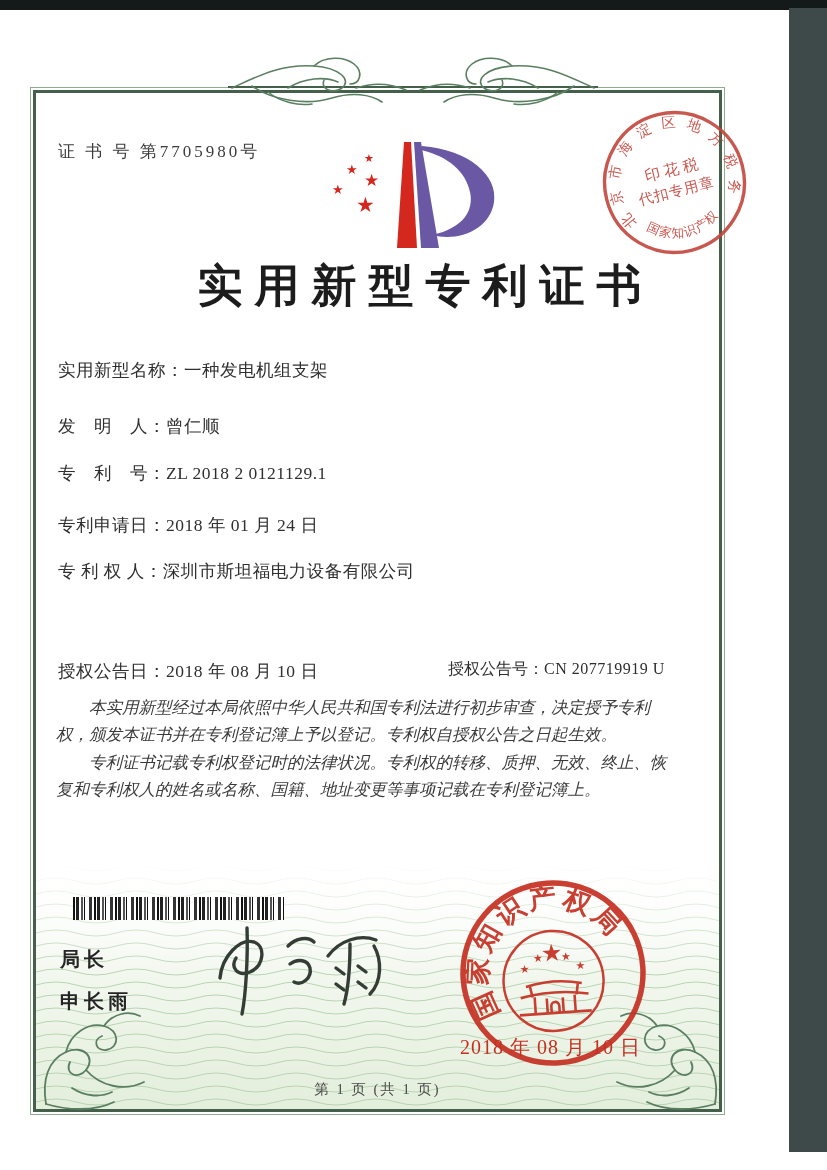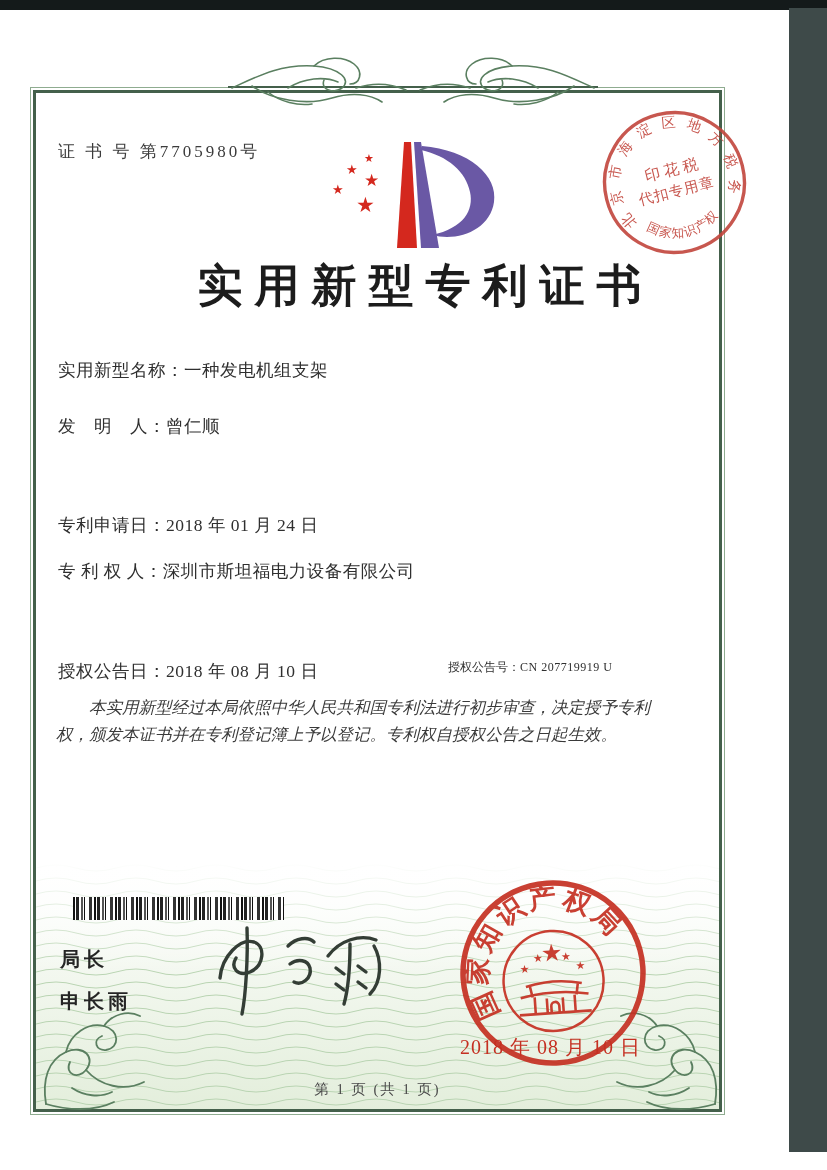--- a/index.html
+++ b/index.html
@@ -22,21 +22,21 @@
   .cert-no{left:58px;top:140px;font-size:17px;color:#3c3c3c;letter-spacing:3px;}
   .logo{left:318px;top:136px;width:190px;height:118px;}
   .title{left:30px;top:256px;width:695px;text-align:center;font-size:45px;color:#1c1c1c;
          letter-spacing:12px;font-weight:600;padding-left:48px;}
   .f-row{position:absolute;left:58px;font-size:17.5px;color:#2f2f2f;letter-spacing:.5px;white-space:nowrap;}
   .r0{top:358px;} .r1{top:414px;} .r2{top:461px;} .r3{top:513px;} .r4{top:559px;} .r5{top:605px;}
   .r6{top:659px;}
   .f-label{display:inline-block;}
   .f-value{letter-spacing:.5px;}
   .addr-value{display:inline-block;width:505px;white-space:normal;vertical-align:top;line-height:1.5;}
-  .grant-no{position:absolute;left:448px;top:659px;font-size:12px;color:#2f2f2f;white-space:nowrap;}
+  .grant-no{position:absolute;left:448px;top:659px;font-size:16px;color:#2f2f2f;white-space:nowrap;}
   .paras{left:56px;top:694px;width:620px;font-size:16.5px;line-height:1.66;color:#3a3a3a;font-style:italic;}
   .paras p{margin:0;text-indent:2em;}
   .barcode{left:73px;top:897px;width:211px;height:23px;
     background:repeating-linear-gradient(90deg,#111 0 2px,#fff 2px 3px,#222 3px 6px,#fff 6px 8px,
     #555 8px 10px,#fff 10px 11px,#111 11px 12px,#fff 12px 16px,#333 16px 19px,#fff 19px 21px);}
   .signer{left:60px;font-size:20px;color:#252525;font-family:"Liberation Sans","DejaVu Sans",sans-serif;letter-spacing:4px;font-weight:bold;}
   .signer-title{top:946px;} .signer-name{top:988px;text-align:center;}
   .signature{left:192px;top:916px;width:210px;height:115px;}
   .seal{left:453px;top:873px;width:200px;height:200px;transform:rotate(-4deg);opacity:.92;}
   .seal-date{left:443px;top:1034px;width:215px;text-align:center;color:#c53022;font-size:20px;
@@ -129,35 +129,39 @@
   </svg>
 
   <div class="abs title">实用新型专利证书</div>
 
   <div class="f-row r0">
     <span class="f-label">实用新型名称</span><span>：</span><span class="f-value">一种发电机组支架</span>
   </div>
   <div class="f-row r1">
     <span class="f-label">发　明　人</span><span>：</span><span class="f-value">曾仁顺</span>
   </div>
+  <div class="f-row r2">
+    <span class="f-label">专　利　号</span><span>：</span><span class="f-value">ZL 2018 2 0121129.1</span>
+  </div>
   <div class="f-row r3">
     <span class="f-label">专利申请日</span><span>：</span><span class="f-value">2018 年 01 月 24 日</span>
   </div>
   <div class="f-row r4">
     <span class="f-label">专 利 权 人</span><span>：</span><span class="f-value">深圳市斯坦福电力设备有限公司</span>
   </div>
   <div class="f-row r6">
     <span class="f-label">授权公告日</span><span>：</span><span class="f-value">2018 年 08 月 10 日</span>
   </div>
   <div class="grant-no">
     <span class="f-label">授权公告号</span><span>：</span><span class="f-value">CN 207719919 U</span>
   </div>
 
   <div class="abs paras">
     <p>本实用新型经过本局依照中华人民共和国专利法进行初步审查，决定授予专利权，颁发本证书并在专利登记簿上予以登记。专利权自授权公告之日起生效。</p>
+    <p>专利证书记载专利权登记时的法律状况。专利权的转移、质押、无效、终止、恢复和专利权人的姓名或名称、国籍、地址变更等事项记载在专利登记簿上。</p>
   </div>
 
   <div class="abs barcode"></div>
 
   <div class="abs signer signer-title">局长</div>
   <div class="abs signer signer-name">申长雨</div>
 
   <svg class="abs signature" viewBox="0 0 210 115">
     <g stroke="#333d35" stroke-width="3.4" fill="none" stroke-linecap="round" stroke-linejoin="round">
       <path d="M28,62 C30,40 48,22 62,26 C74,30 72,50 58,56 C46,61 38,52 44,42"></path>

